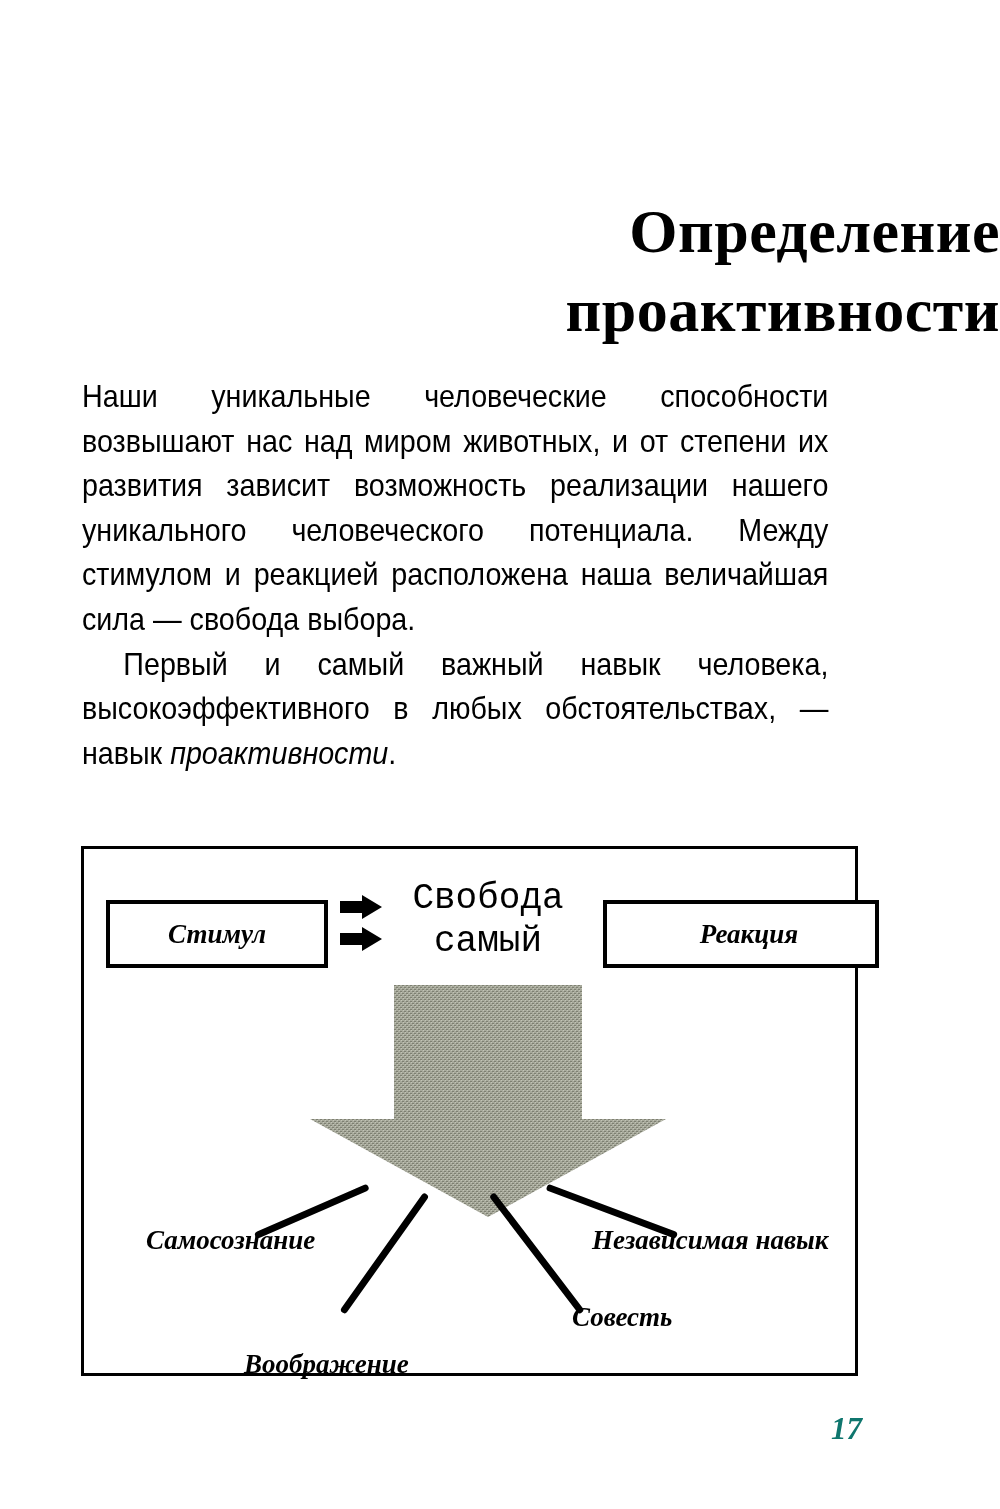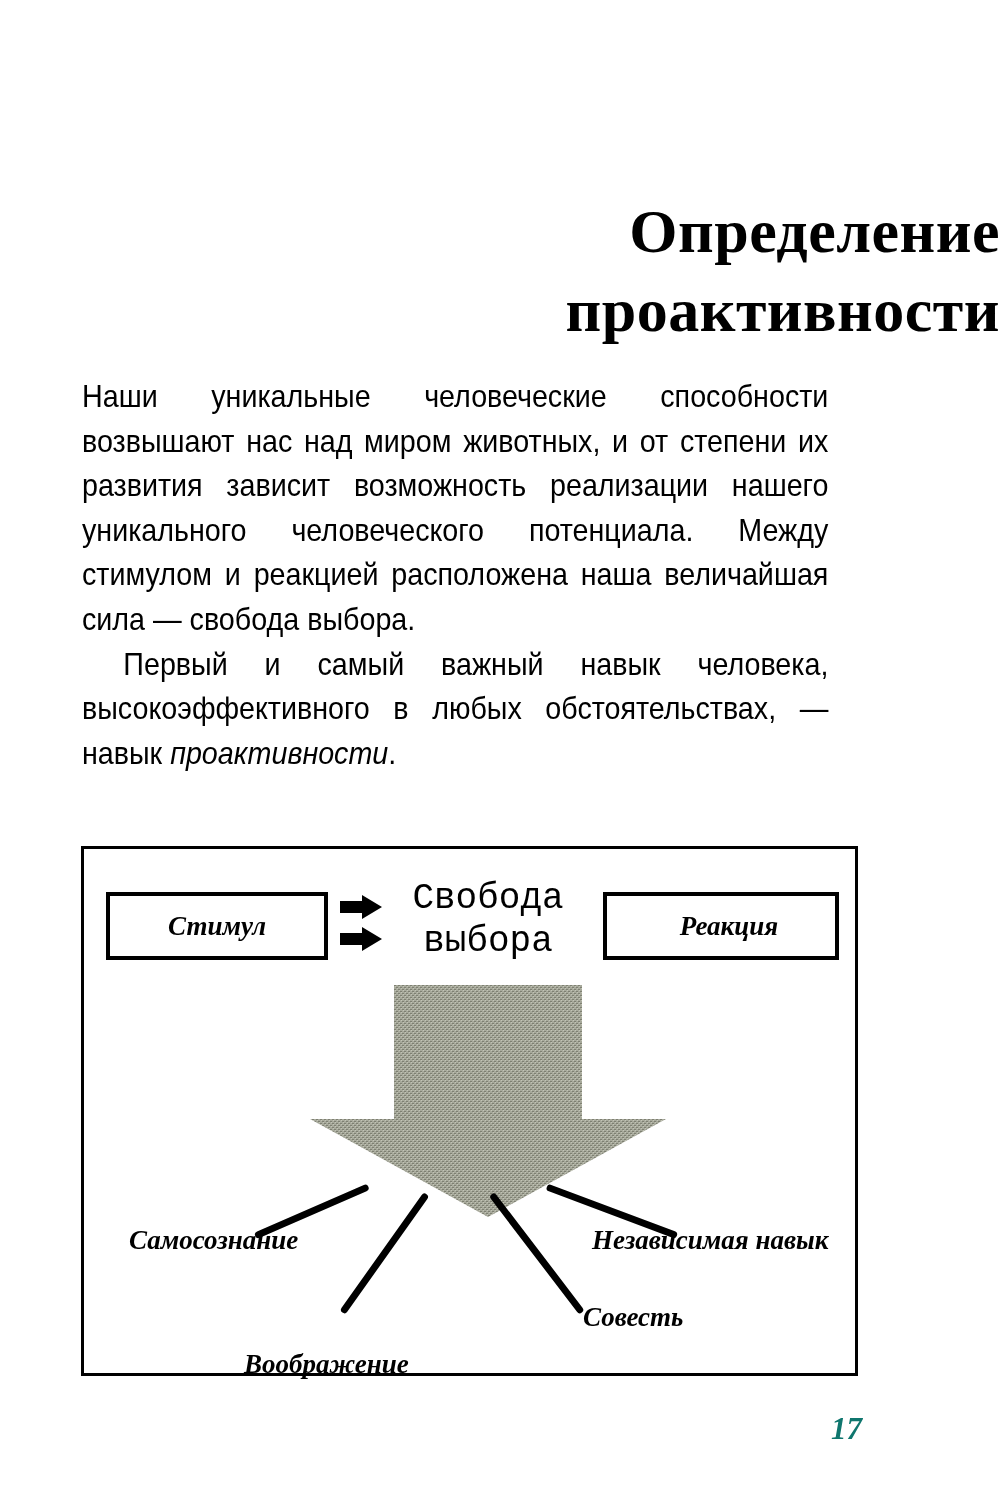--- a/index.html
+++ b/index.html
@@ -72,31 +72,32 @@
     box-sizing: border-box;
     background: #fff;
     display: flex;
     align-items: center;
     justify-content: center;
     font-family: "Liberation Serif", serif;
     font-style: italic;
     font-weight: bold;
     font-size: 27px;
     color: #000;
+    margin-top: 8px;
   }
   .box-stimulus {
     left: 22px;
     top: 43px;
     width: 222px;
     height: 68px;
   }
   .box-reaction {
     left: 519px;
     top: 43px;
-    width: 236px;
+    width: 276px;
     height: 68px;
     padding-left: 16px;
   }
 
   
   .double-arrow {
     position: absolute;
     left: 252px;
     top: 43px;
     width: 50px;
@@ -139,24 +140,24 @@
   }
   .leaf-label {
     position: absolute;
     font-family: "Liberation Serif", serif;
     font-style: italic;
     font-weight: bold;
     font-size: 27px;
     white-space: nowrap;
     color: #000;
   }
-  .leaf-self   { left: 45px;  top: 376px; }
+  .leaf-self   { left: 62px;  top: 376px; }
   .leaf-will   { left: 508px; top: 376px; }
   .leaf-imag   { left: 160px; top: 453px; margin-top: 47px; }
-  .leaf-consc  { left: 488px; top: 453px; margin-left: 11px; }
+  .leaf-consc  { left: 488px; top: 453px; }
 
   
   .folio {
     position: absolute;
     left: 0;
     top: 1411px;
     width: 862px;
     text-align: right;
     font-family: "Liberation Serif", serif;
     font-style: italic;
@@ -186,21 +187,21 @@
 
   <div class="double-arrow">
     <svg width="50" height="68" viewBox="0 0 50 68" xmlns="http://www.w3.org/2000/svg">
       <path d="M4 9 H26 V3 L46 15 L26 27 V21 H4 Z" fill="#000"></path>
       <path d="M4 41 H26 V35 L46 47 L26 59 V53 H4 Z" fill="#000"></path>
     </svg>
   </div>
 
   <div class="freedom-label">
     <span>Свобода</span>
-    <span>выбора</span>
+    <span>самый</span>
   </div>
 
   <div class="node-box box-reaction">
     <span>Реакция</span>
   </div>
 
   <div class="big-arrow">
     <svg width="356" height="232" viewBox="0 0 356 232" xmlns="http://www.w3.org/2000/svg">
       <defs>
         <pattern id="dither" width="4" height="4" patternUnits="userSpaceOnUse">

